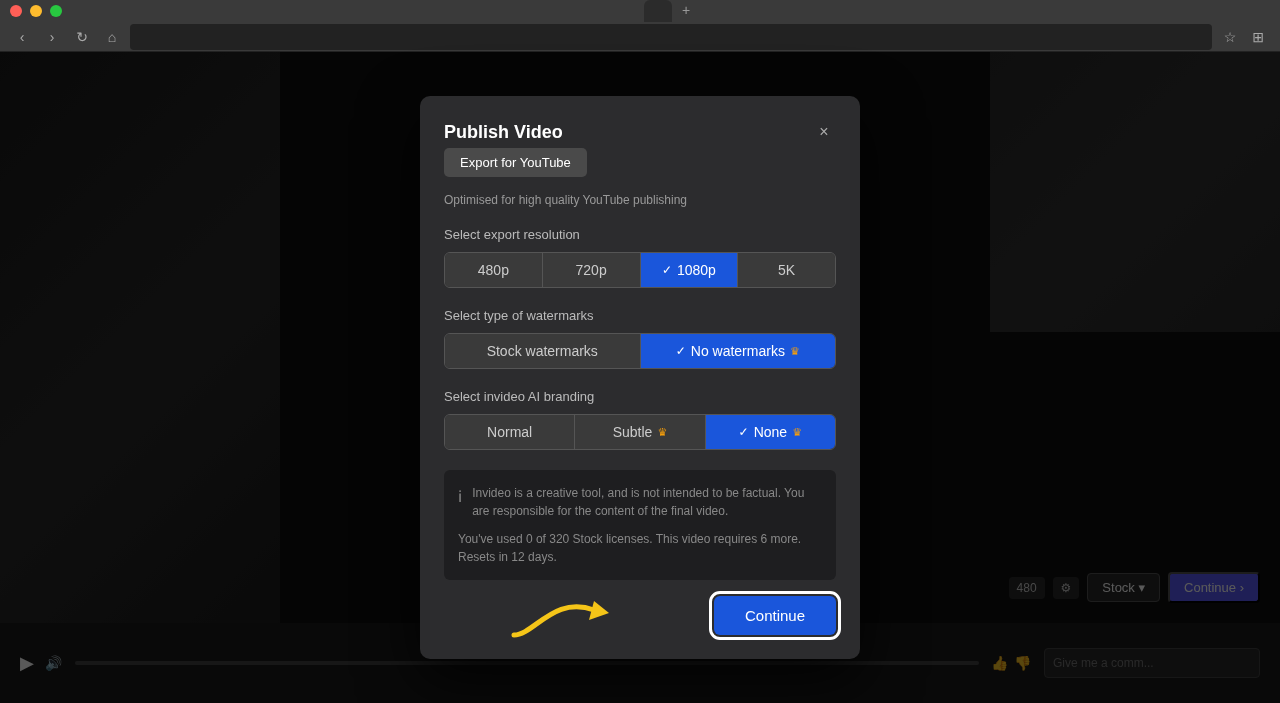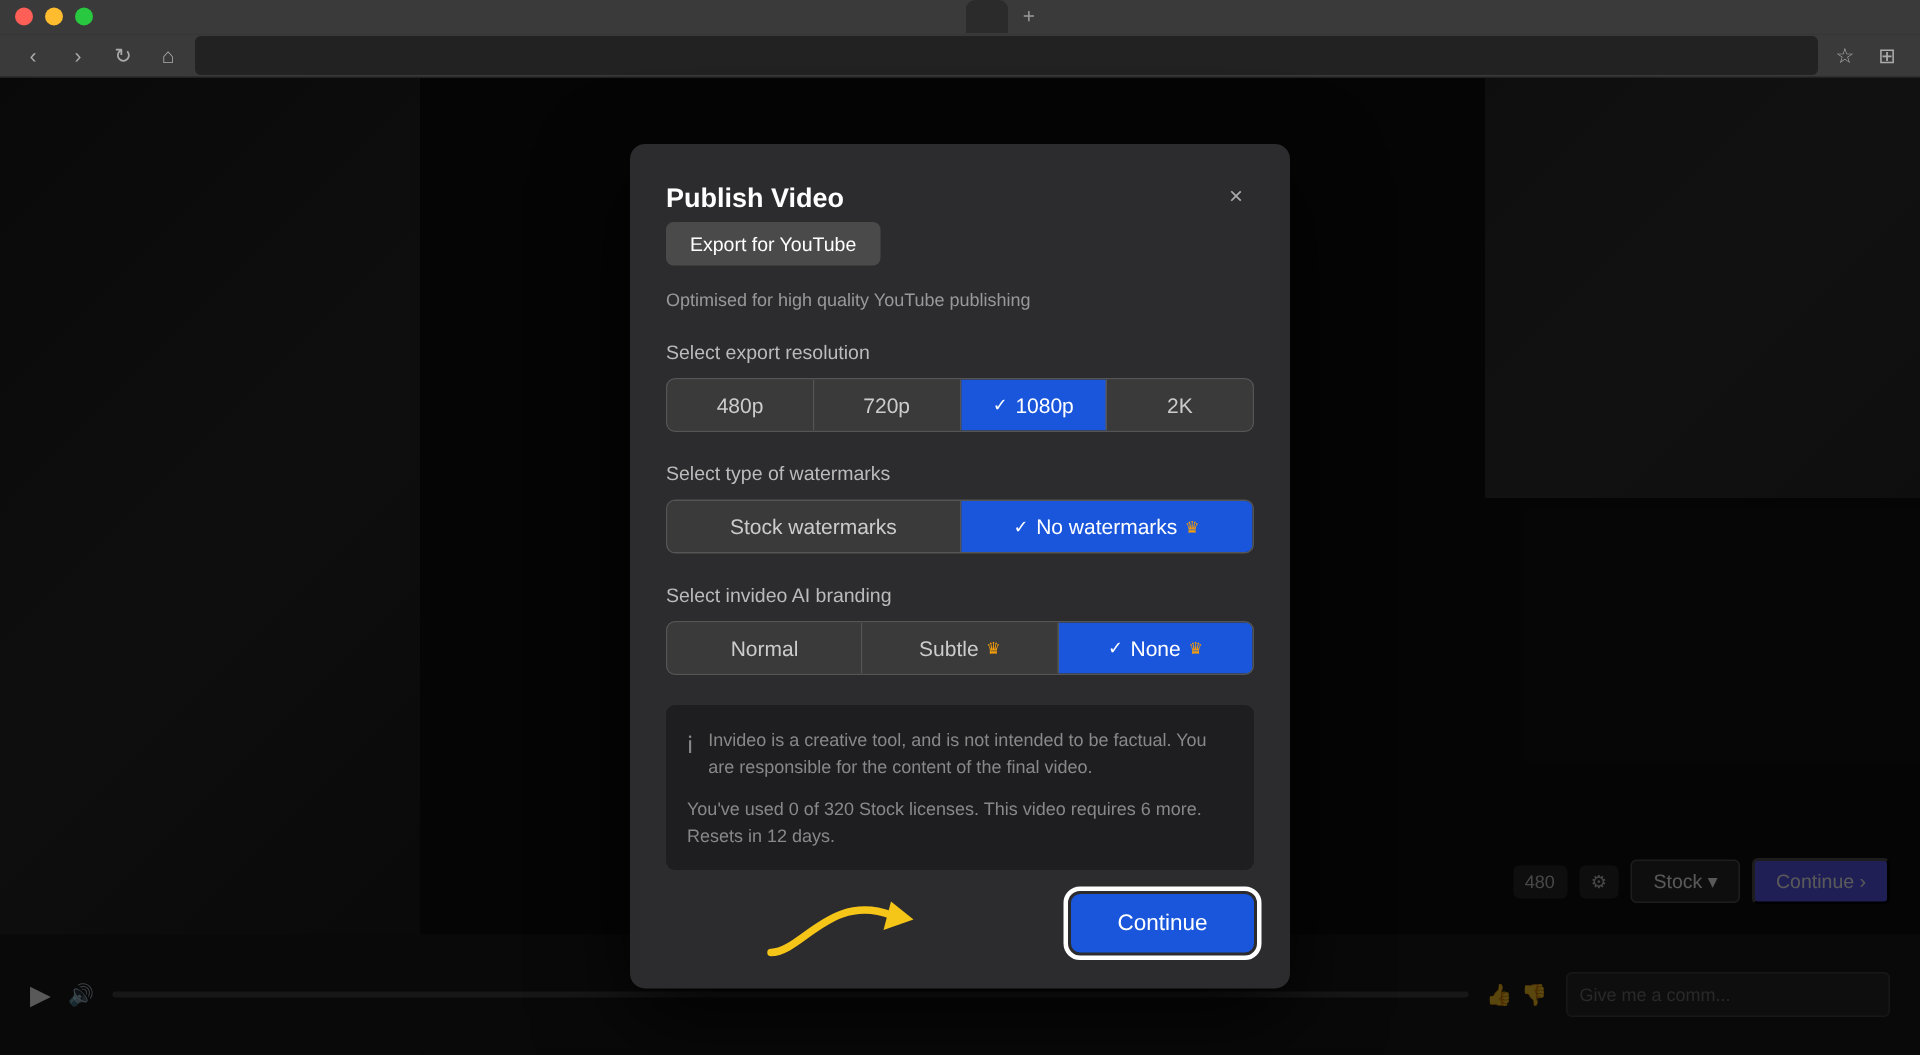--- a/index.html
+++ b/index.html
@@ -502,21 +502,21 @@
           <span>480p</span>
         </div>
         <div class="btn-group-btn">
           <span>720p</span>
         </div>
         <div class="btn-group-btn active">
           <span class="check-icon">✓</span>
           <span>1080p</span>
         </div>
         <div class="btn-group-btn">
-          <span>2K</span>
+          <span>5K</span>
         </div>
       </div>
 
       <p class="section-label">Select type of watermarks</p>
       <div class="btn-group-2 btn-group">
         <div class="btn-group-btn">
           <span>Stock watermarks</span>
         </div>
         <div class="btn-group-btn active">
           <span class="check-icon">✓</span>

